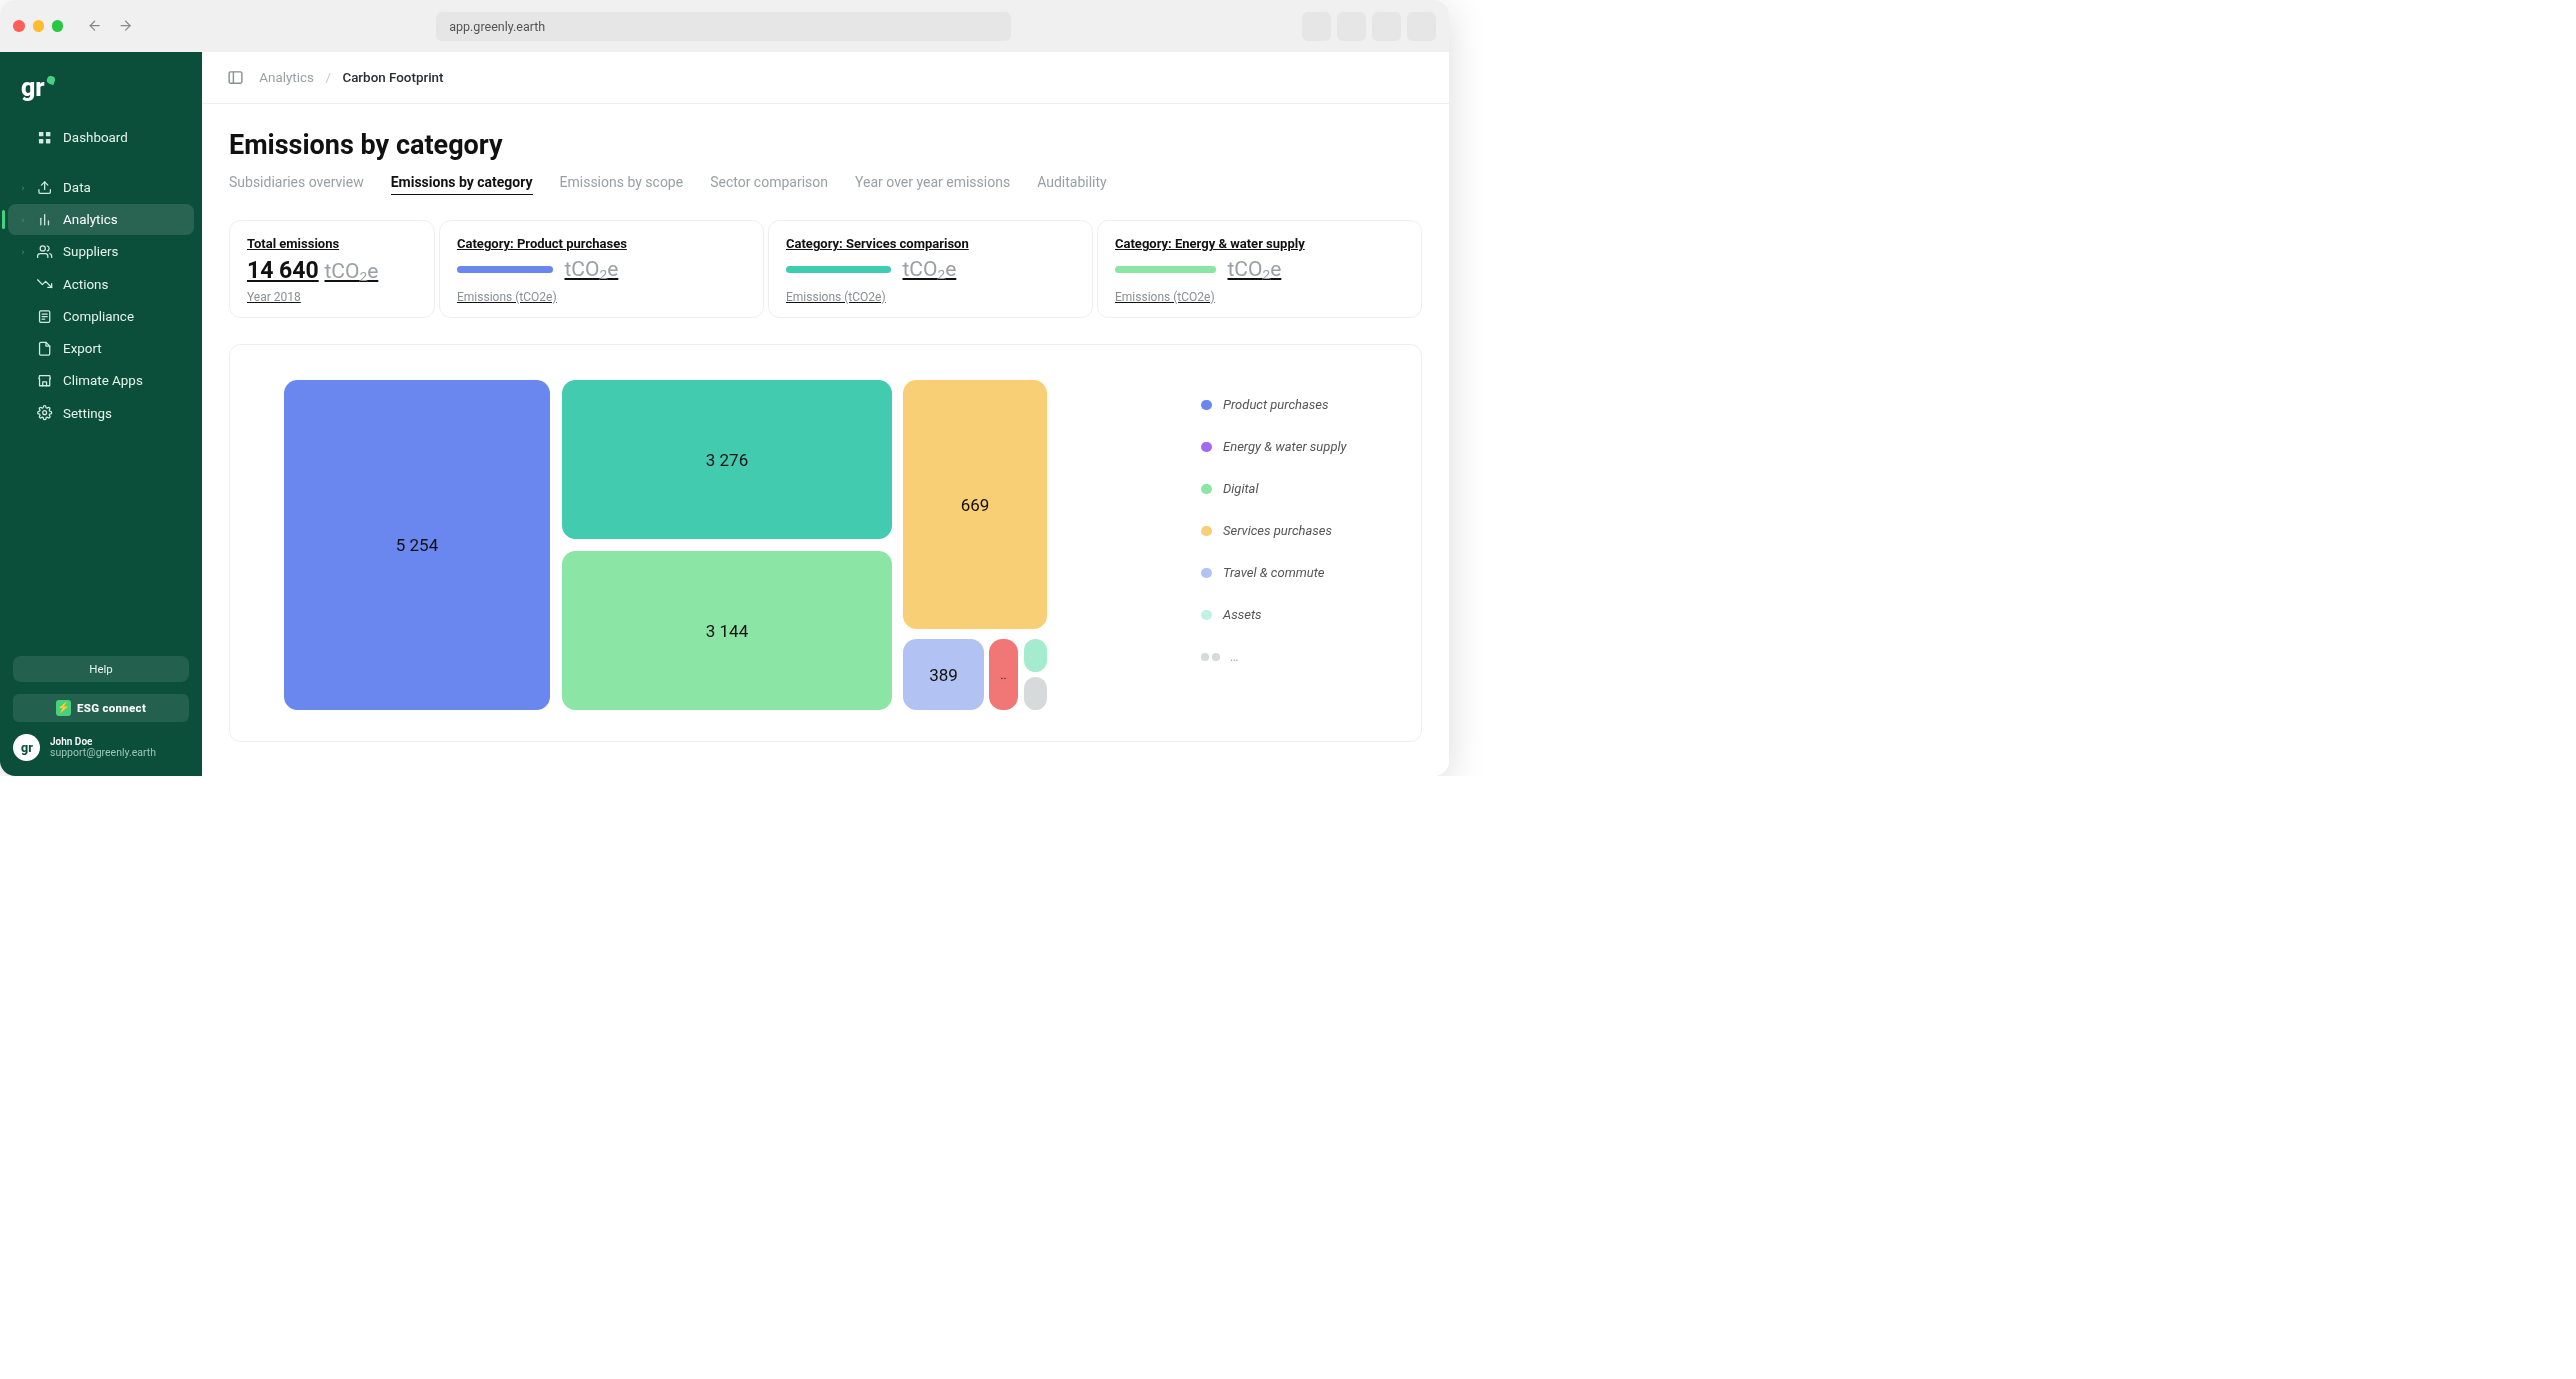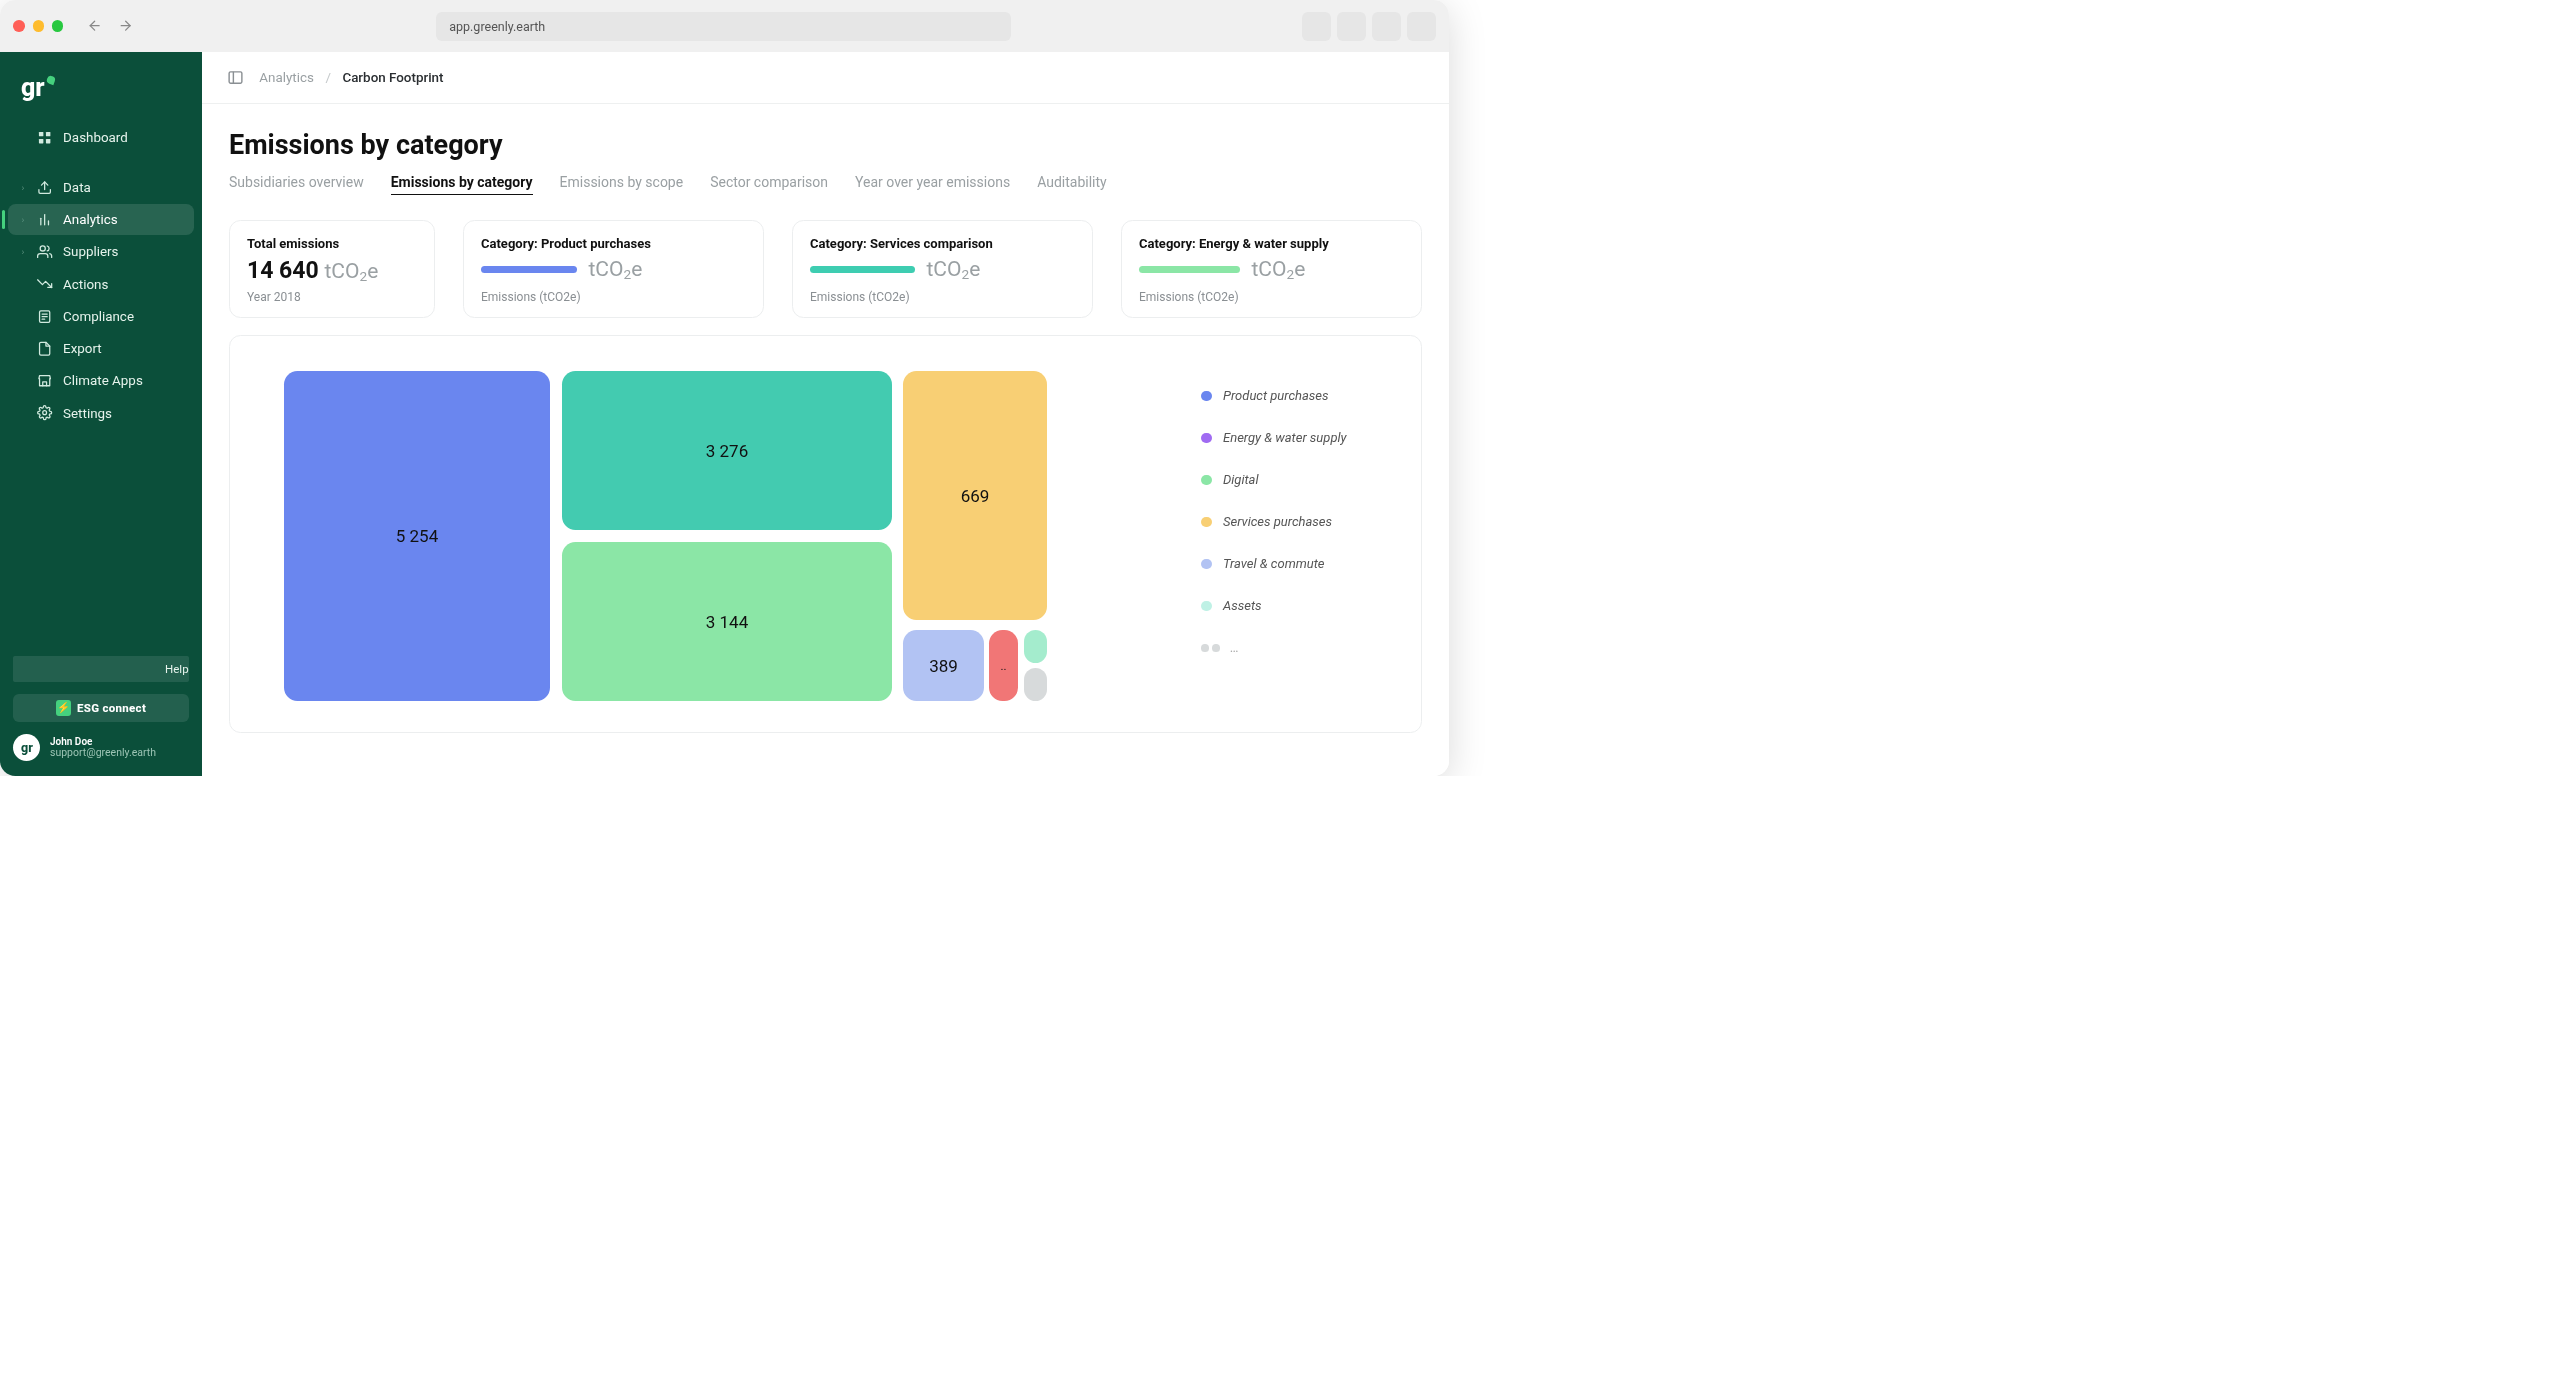--- a/index.html
+++ b/index.html
@@ -90,24 +90,24 @@
     content:""; position:absolute; left:-5.7px; top:5.8px; bottom:5.8px;
     width:2.9px; background:#45d17e; border-radius:1.9px;
   }
   .side-spacer { height: 17px; }
   .side-bottom {
     margin-top:auto; padding: 11.5px 13.4px 15.3px 13.4px;
     display:flex; flex-direction:column; gap:11.5px;
   }
   .help-btn {
     background: rgba(255,255,255,0.10);
-    color:#e6f3ec; text-align:right;
+    color:#e6f3ec; text-align:center;
     font-size:11.5px;
     padding: 5.8px 0;
-    border-radius:2px;
+    border-radius:8px;
     cursor:pointer;
   }
   .esg-btn {
     background: rgba(255,255,255,0.10);
     border-radius:5.8px;
     padding: 6.7px 9.6px;
     display:flex; align-items:center; justify-content:center;
     gap:5.8px;
     cursor:pointer;
   }
@@ -146,21 +146,21 @@
     font-size:14px;
     color:#9aa0a3;
     padding-bottom: 3.8px;
     cursor:pointer;
     white-space:nowrap;
   }
   .tab.active {
     color:#111; font-weight:700;
     border-bottom: 1.9px solid #111;
   }
-  .cards { display:flex; gap:28px; margin-bottom: 17px; }
+  .cards { display:flex; gap:4px; margin-bottom: 26px; text-decoration: underline; }
   .card {
     flex:1;
     border:1px solid #eceeef;
     border-radius: 11.5px;
     padding: 15.3px 17px 13.4px 17px;
     min-width: 0;
   }
   .card .title { font-size:13px; font-weight:700; color:#111; margin-bottom: 5.8px; white-space:nowrap; overflow:hidden; text-overflow:ellipsis; }
   .card .big-value { display:flex; align-items:baseline; gap:5.8px; margin-bottom:5.8px; }
   .card .big-value .num { font-size:23px; font-weight:700; color:#111; }

